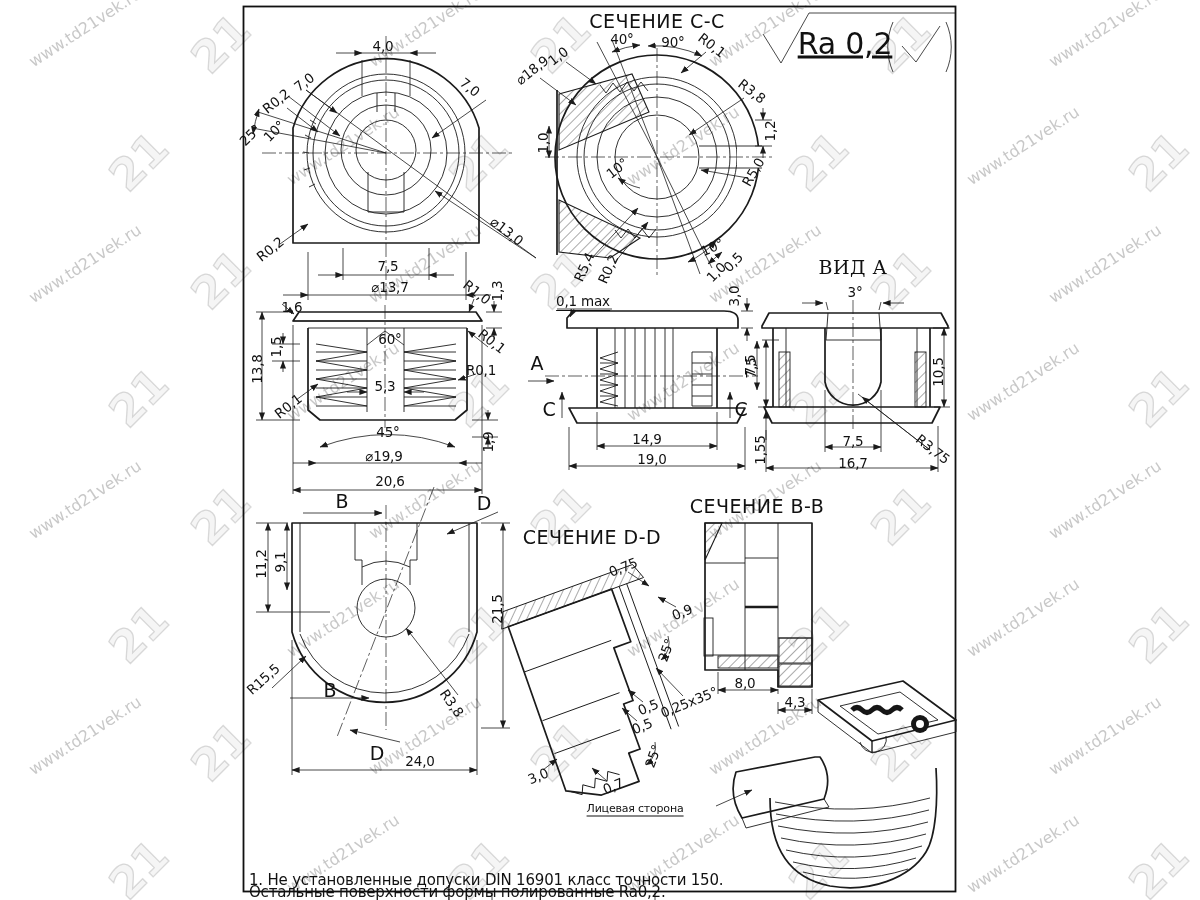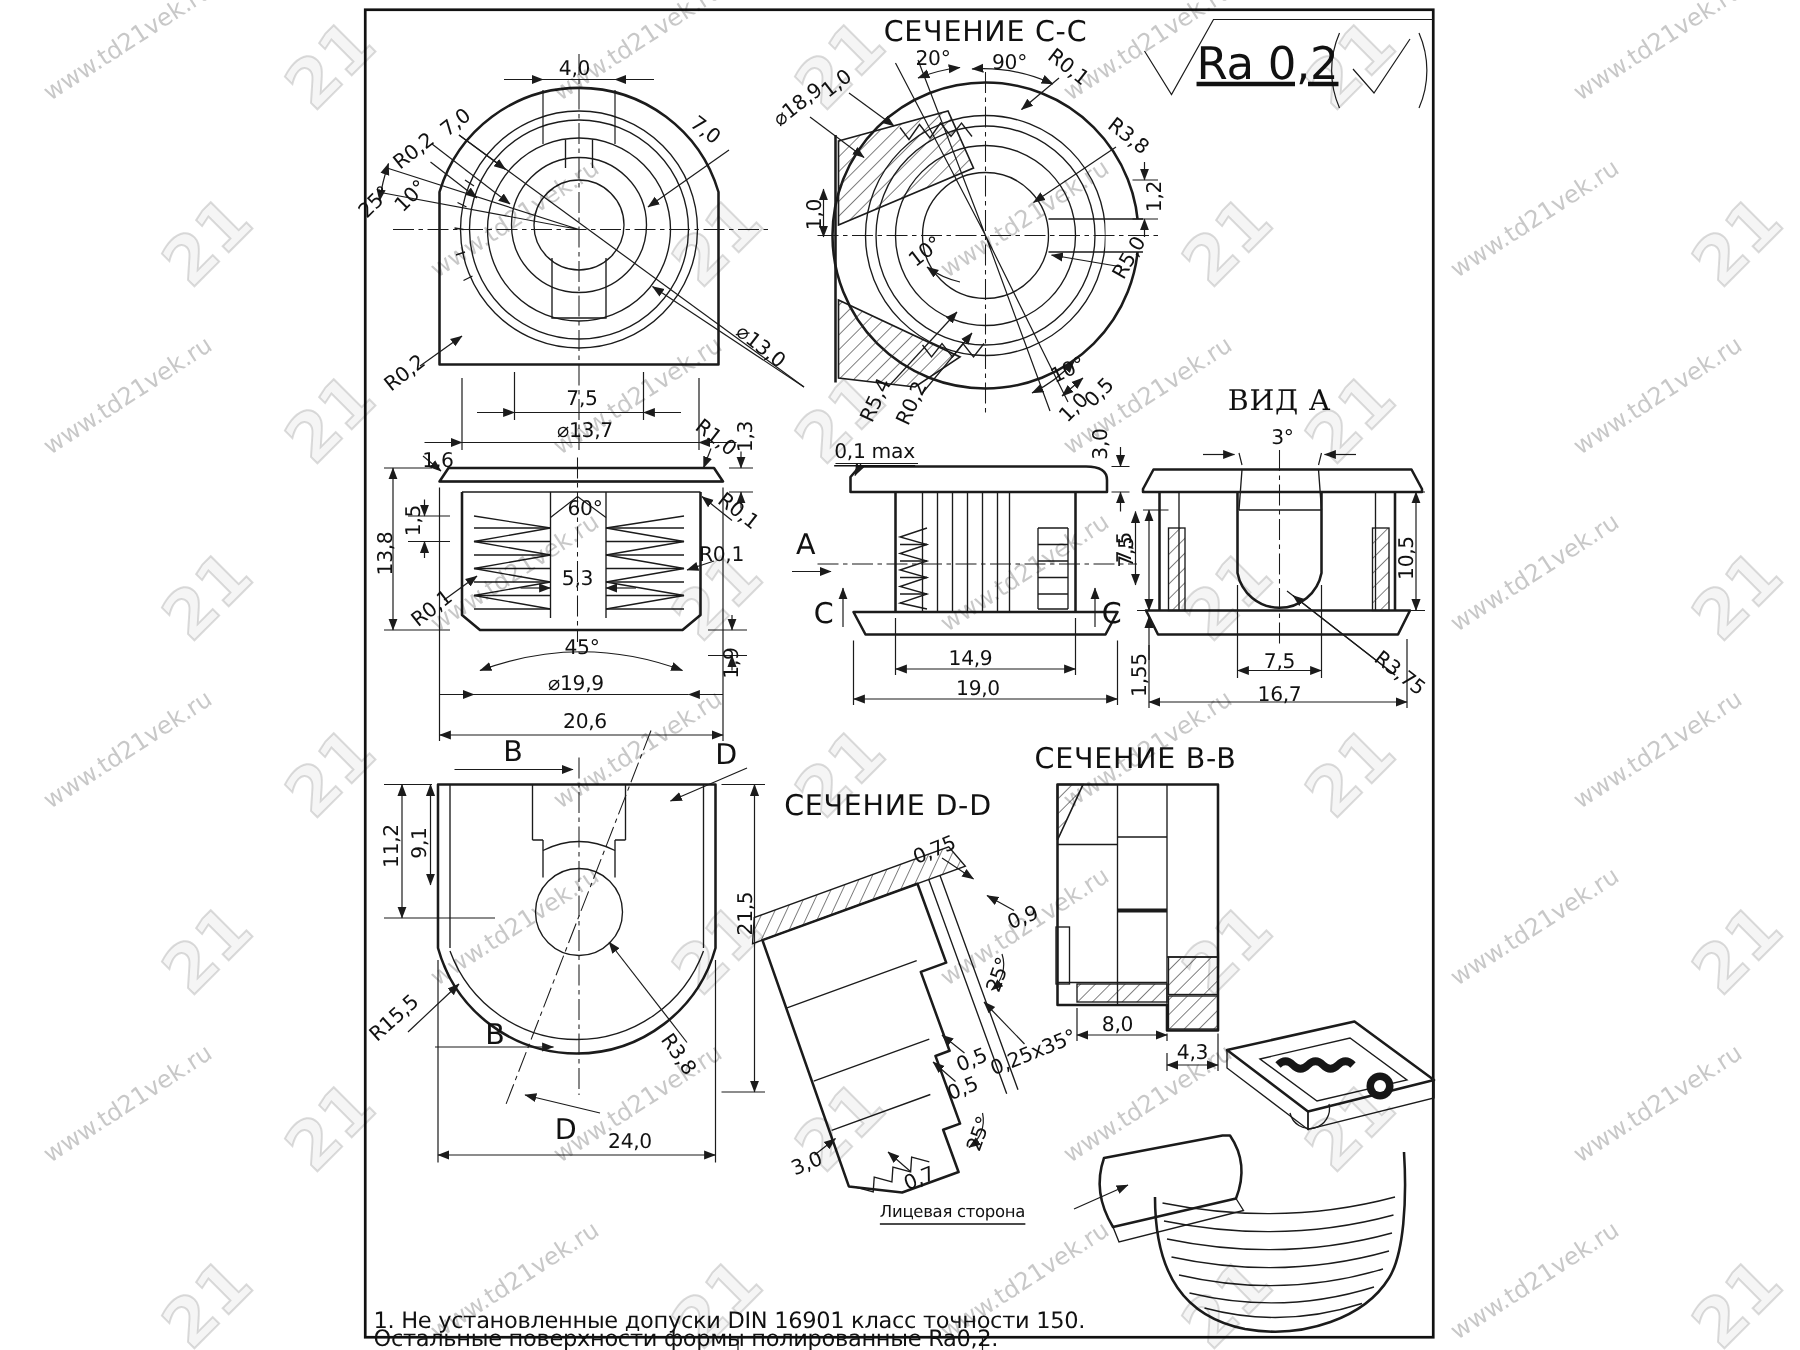--- a/index.html
+++ b/index.html
@@ -315,21 +315,21 @@
   <span class="lbl" style="--x:250px;--y:135px;--r:-45deg">25°</span>
   <span class="lbl" style="--x:274px;--y:131px;--r:-45deg">10°</span>
   <span class="lbl" style="--x:507px;--y:231px;--r:38deg">⌀13,0</span>
   <span class="lbl" style="--x:270px;--y:249px;--r:-38deg">R0,2</span>
   <span class="lbl" style="--x:388px;--y:266px">7,5</span>
   <span class="lbl" style="--x:390px;--y:287px">⌀13,7</span>
 
   <span class="lbl ttl" style="--x:657px;--y:21px">СЕЧЕНИЕ C-C</span>
   <span class="lbl" style="--x:532px;--y:70px;--r:-38deg">⌀18,9</span>
   <span class="lbl" style="--x:558px;--y:56px;--r:-38deg">1,0</span>
-  <span class="lbl" style="--x:622px;--y:39px">20°</span>
+  <span class="lbl" style="--x:622px;--y:39px">40°</span>
   <span class="lbl" style="--x:673px;--y:42px">90°</span>
   <span class="lbl" style="--x:712px;--y:45px;--r:38deg">R0,1</span>
   <span class="lbl" style="--x:752px;--y:91px;--r:38deg">R3,8</span>
   <span class="lbl" style="--x:770px;--y:131px;--r:-90deg">1,2</span>
   <span class="lbl" style="--x:543px;--y:143px;--r:-90deg">1,0</span>
   <span class="lbl" style="--x:617px;--y:168px;--r:-38deg">10°</span>
   <span class="lbl" style="--x:753px;--y:172px;--r:-60deg">R5,0</span>
   <span class="lbl" style="--x:584px;--y:267px;--r:-65deg">R5,4</span>
   <span class="lbl" style="--x:608px;--y:269px;--r:-65deg">R0,2</span>
   <span class="lbl" style="--x:712px;--y:247px;--r:-25deg">10°</span>

